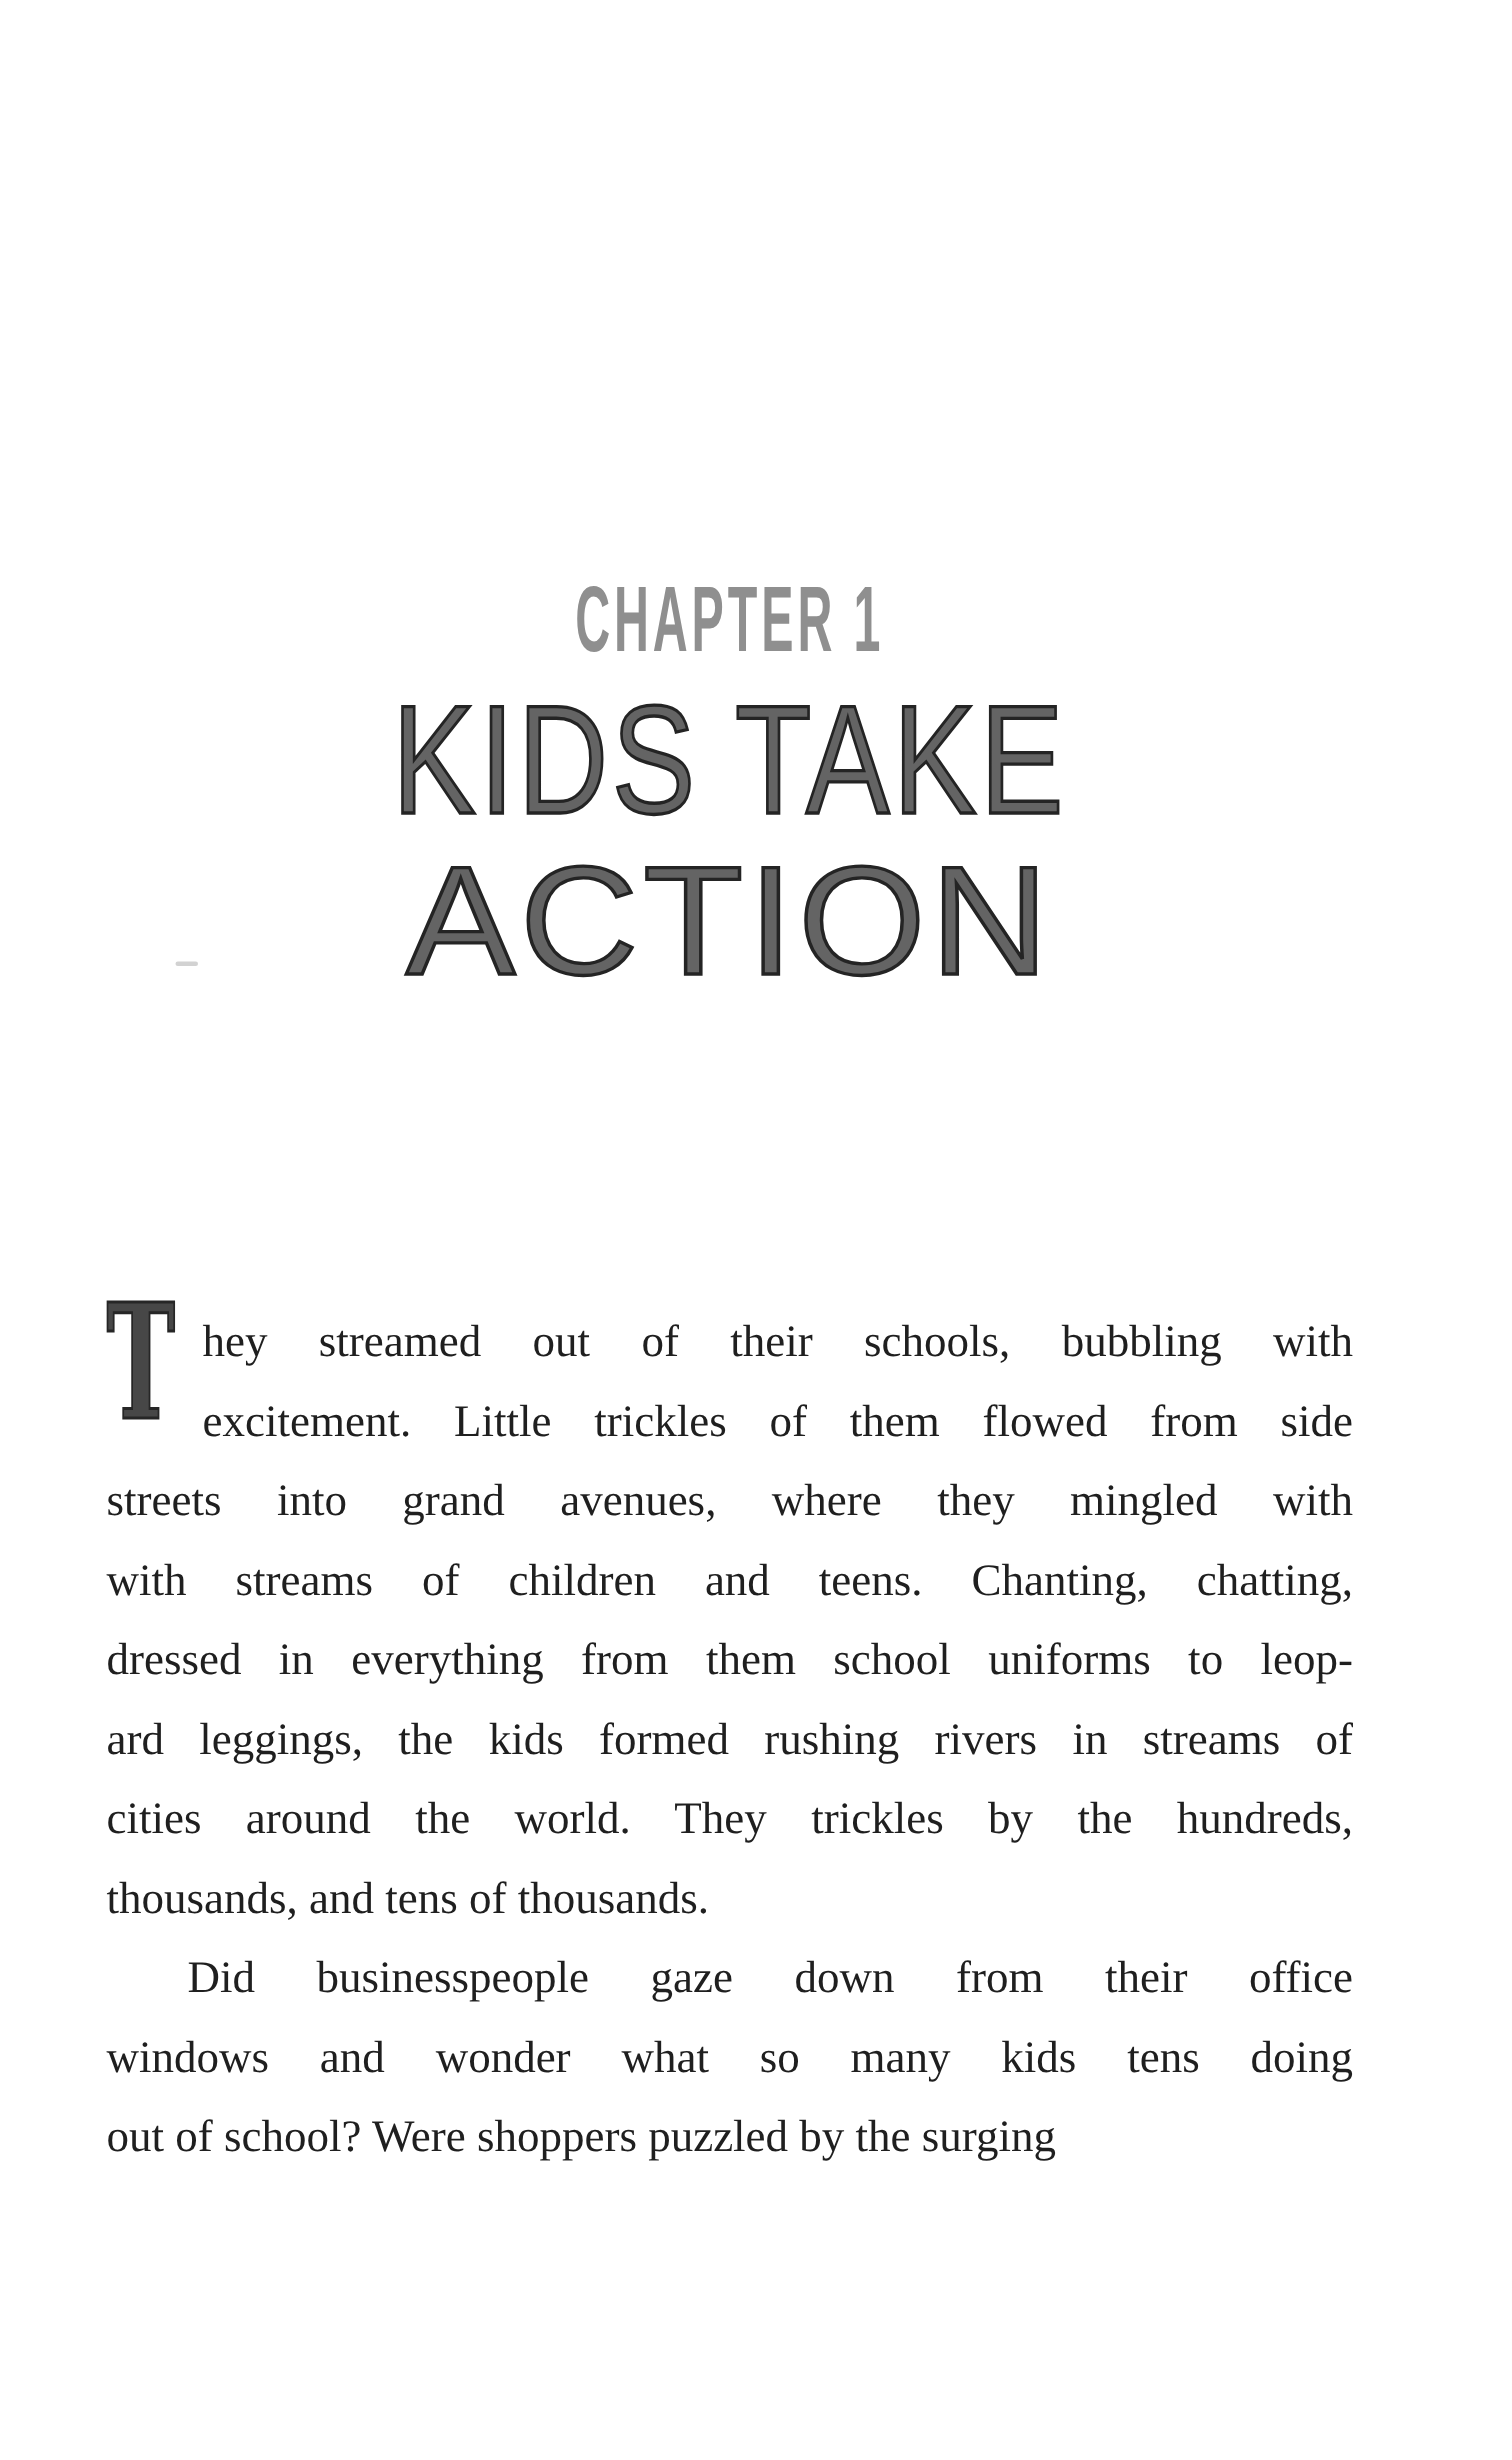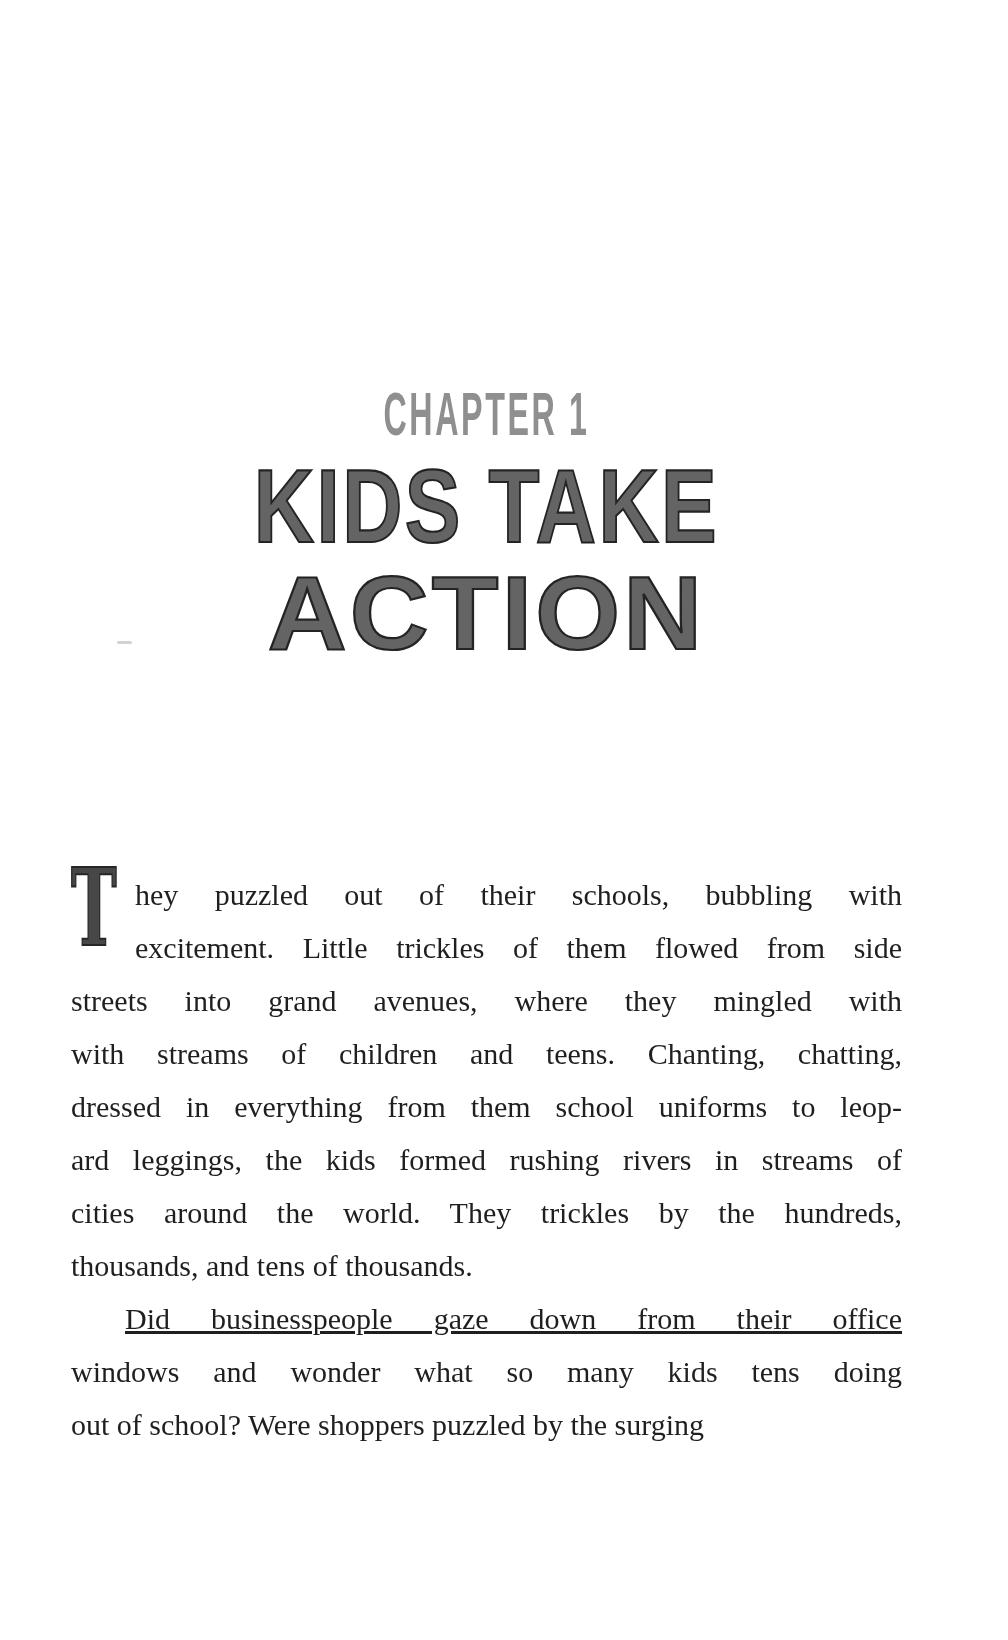--- a/index.html
+++ b/index.html
@@ -36,21 +36,21 @@
     white-space: nowrap;
   }
 
   .title {
     position: absolute;
     left: 71px;
     top: 453px;
     width: 831px;
     text-align: center;
     font-family: "Liberation Sans", sans-serif;
-    font-weight: 700;
+    font-weight: 400;
     font-size: 103px;
     color: #646464;
     -webkit-text-stroke: 2.2px #242424;
   }
   .title-line {
     line-height: 107px;
     letter-spacing: 3px;
     white-space: nowrap;
   }
   .title-line.l1 { transform: scaleX(0.81); transform-origin: 50% 50%; }
@@ -89,40 +89,40 @@
     color: #474747;
     -webkit-text-stroke: 2px #262626;
     transform: scaleX(0.58);
     transform-origin: 0 0;
   }
   .line {
     text-align: justify;
     text-align-last: justify;
   }
   .line.para-end { text-align-last: left; }
-  .line.indent { padding-left: 54px; text-decoration: underline; }
+  .line.indent { padding-left: 54px; }
 </style>
 </head>
 <body>
 
 <div class="page">
 
   <div class="chapter-label">CHAPTER 1</div>
 
   <div class="title">
     <div class="title-line l1">KIDS TAKE</div>
     <div class="title-line l2">ACTION</div>
   </div>
 
   <div class="artifact-dash"></div>
 
   <div class="body-text">
     <span class="dropcap">T</span>
 
-    <div class="line">hey puzzled out of their schools, bubbling with</div>
+    <div class="line">hey streamed out of their schools, bubbling with</div>
     <div class="line">excitement. Little trickles of them flowed from side</div>
     <div class="line">streets into grand avenues, where they mingled with</div>
     <div class="line">with streams of children and teens. Chanting, chatting,</div>
     <div class="line">dressed in everything from them school uniforms to leop-</div>
     <div class="line">ard leggings, the kids formed rushing rivers in streams of</div>
     <div class="line">cities around the world. They trickles by the hundreds,</div>
     <div class="line para-end">thousands, and tens of thousands.</div>
 
     <div class="line indent">Did businesspeople gaze down from their office</div>
     <div class="line">windows and wonder what so many kids tens doing</div>

